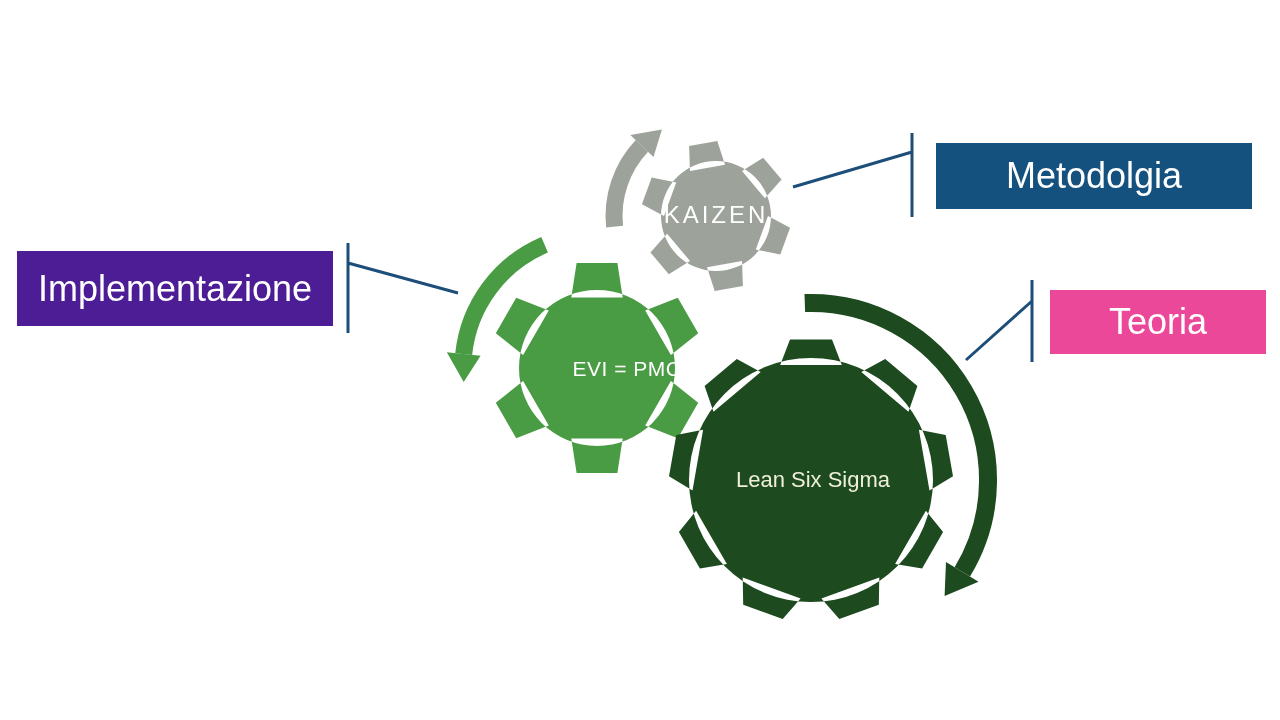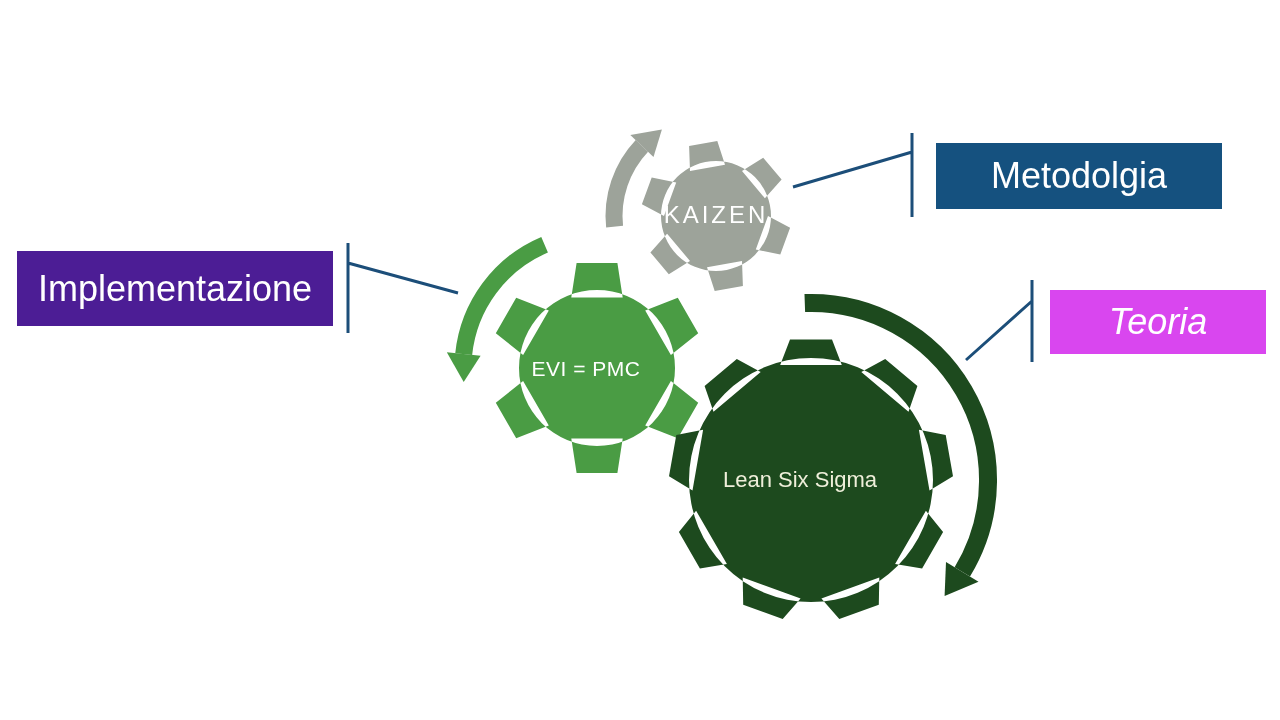--- a/index.html
+++ b/index.html
@@ -19,27 +19,28 @@
     justify-content:center;
     color:#ffffff;
     font-size:36px;
     line-height:1;
     white-space:nowrap;
   }
   .gear-label {
     position:absolute;
     transform:translate(-50%,-50%);
     color:#ffffff;
+    text-align:center;
     white-space:nowrap;
   }
   #kaizen-label  { left:716px; top:215px; font-size:24px; letter-spacing:3px; }
-  #evi-label     { left:586px; top:369px; font-size:21px; letter-spacing:0.5px; }
+  #evi-label     { left:627px; top:369px; font-size:21px; letter-spacing:0.5px; }
   #lean-label    { left:813px; top:480px; font-size:22px; line-height:1.08; white-space:normal; width:180px; }
   #callout-implementazione { left:17px;  top:251px; width:316px; height:75px; }
-  #callout-metodologia     { left:936px; top:143px; width:286px; height:66px; }
+  #callout-metodologia     { left:936px; top:143px; width:316px; height:66px; }
   #callout-teoria          { left:1050px; top:290px; width:216px; height:64px; }
 </style>
 </head>
 <body>
 
 <div id="stage" style="background: rgb(255, 255, 255);">
 
   <svg id="shapes-svg" viewBox="0 0 1280 720">
       <path d="M 614.6,226.7 A 102 102 0 0 1 641.9,145.9" fill="none" stroke="#9DA39A" stroke-width="17"></path>
       <polygon points="661.9,129.5 630.3,134.9 653.5,156.9" fill="#9DA39A"></polygon>
@@ -56,21 +57,21 @@
     </svg>
 
   <div class="callout" id="callout-implementazione" style="background: #4c1d95; color: rgb(255, 255, 255);">
     <span>Implementazione</span>
   </div>
 
   <div class="callout" id="callout-metodologia" style="background: rgb(21, 81, 127); color: rgb(255, 255, 255);">
     <span>Metodolgia</span>
   </div>
 
-  <div class="callout" id="callout-teoria" style="background: #d946ef; color: rgb(255, 255, 255); font-style: italic;">
+  <div class="callout" id="callout-teoria" style="background: #ec4899; color: rgb(255, 255, 255);">
     <span>Teoria</span>
   </div>
 
   <div class="gear-label" id="kaizen-label" style="color: rgb(255, 255, 255);">KAIZEN</div>
 
   <div class="gear-label" id="evi-label" style="color: rgb(255, 255, 255);">EVI = PMC</div>
 
   <div class="gear-label" id="lean-label" style="color: rgb(239, 239, 218);">Lean Six Sigma</div>
 
 </div>

